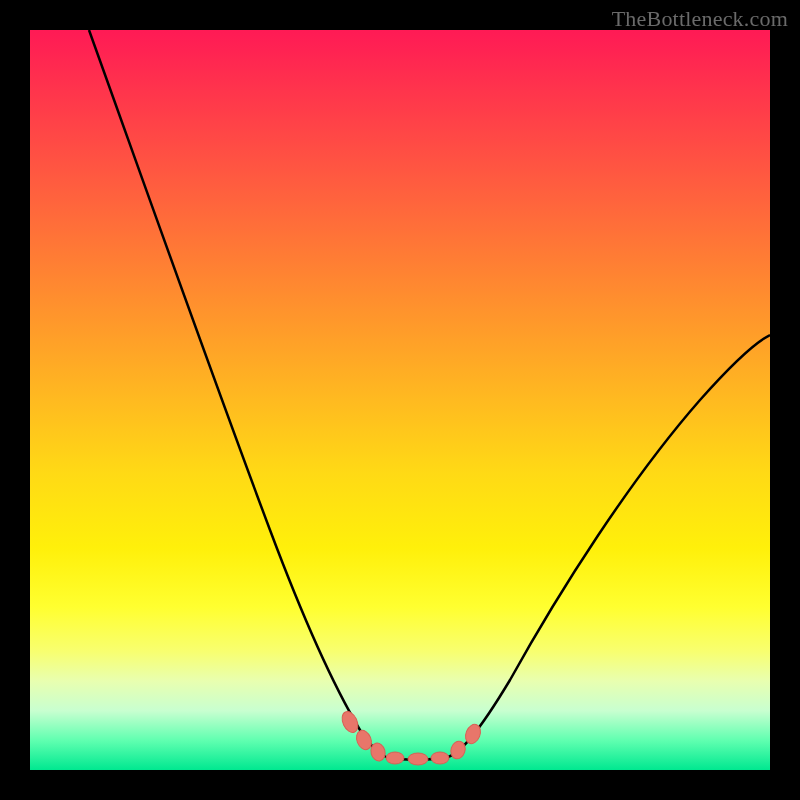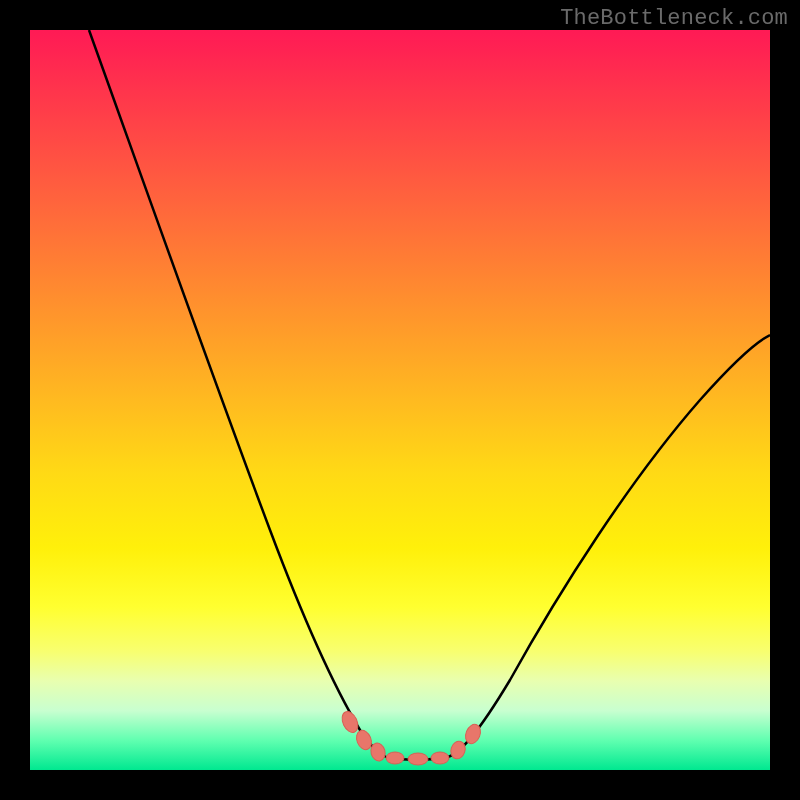--- a/index.html
+++ b/index.html
@@ -37,21 +37,21 @@
       #f8ff70 84%,
       #e8ffb0 88%,
       #c8ffd0 92%,
       #60ffb0 96%,
       #00e890 100%);
   }
   .watermark {
     position: absolute;
     top: 6px;
     right: 12px;
-    font-family: Liberation Mono, monospace;
+    font-family: Liberation Serif, serif;
     font-size: 22px;
     color: #6a6a6a;
     letter-spacing: 0.2px;
   }
   svg.curves {
     position: absolute;
     top: 30px;
     left: 30px;
     width: 740px;
     height: 740px;

